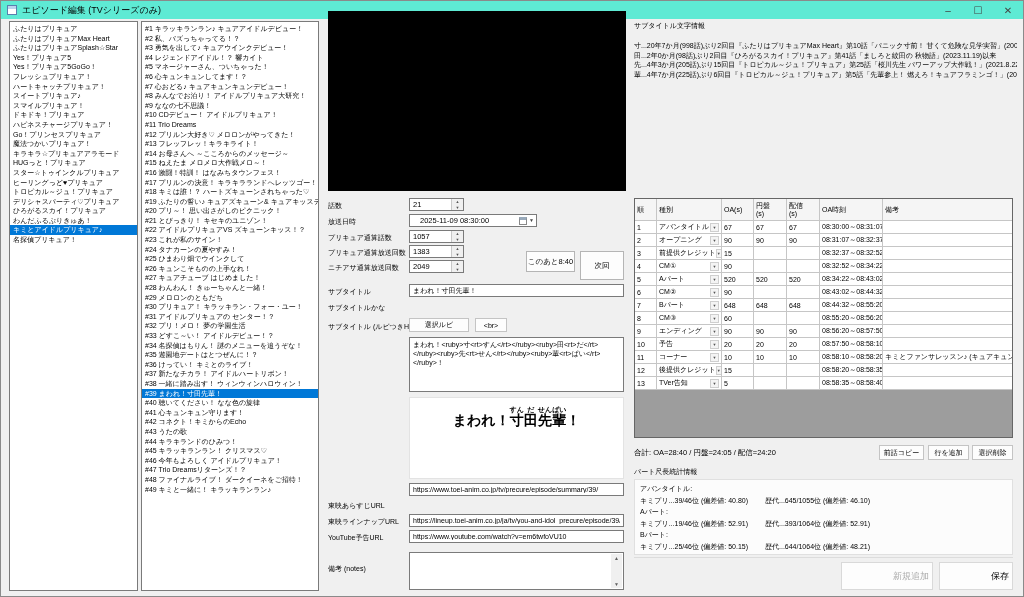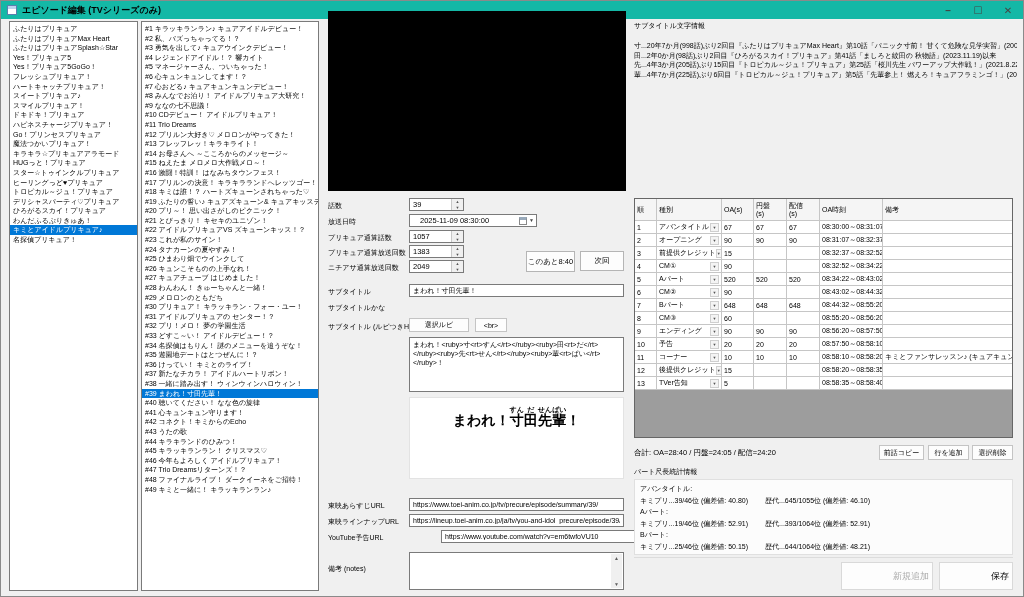--- a/index.html
+++ b/index.html
@@ -1,21 +1,21 @@
 <!DOCTYPE html>
 <html><head>
 <meta charset="utf-8">
 <style>
   * { margin:0; padding:0; box-sizing:border-box; }
   body { background:#cfcfcf; font-family:"Liberation Sans","DejaVu Sans",sans-serif; }
   .win { position:relative; width:1024px; height:597px; background:#f0f0f0;
          border:1px solid #8a8a8a; overflow:hidden; }
   
-  .titlebar { position:absolute; top:0; left:0; right:0; height:18px; background:#14b8a6;
-              display:flex; align-items:center; font-size:9px; color:#000;font-weight:bold; }
+  .titlebar { position:absolute; top:0; left:0; right:0; height:18px; background:#5eead4;
+              display:flex; align-items:center; font-size:9px; color:#000; }
   .app-icon { width:10px; height:10px; margin:0 5px 0 6px; border:1px solid #5a7fae;
               background:linear-gradient(#bcd4ee 0 3px, #fff 3px); }
   .tb-title { flex:1; white-space:nowrap; }
   .tb-btn { width:30px; height:18px; display:flex; align-items:center; justify-content:center;
             color:#444; font-size:10px; }
   
   .listbox { position:absolute; top:20px; height:570px; background:#fff;
              border:1px solid #7a7a7a; overflow:hidden; font-size:7px; padding-top:2px; }
   .listbox .item { height:9.6px; line-height:9.6px; padding:0 3px; white-space:nowrap;
                    overflow:hidden; color:#000; }
@@ -166,21 +166,21 @@
       <div class="item">#46 今年もよろしく アイドルプリキュア！</div>
       <div class="item">#47 Trio Dreamsリターンズ！？</div>
       <div class="item">#48 ファイナルライブ！ ダークイーネをご招待！</div>
       <div class="item">#49 キミと一緒に！ キラッキランラン♪</div>
     </div>
 
   <div class="video"></div>
 
   <div class="flabel" style="top:200px">話数</div>
   <div class="spinner" style="top:197px">
-    <span>39</span>
+    <span>21</span>
     <span class="spin-arrows">
         <span>▲</span>
         <span>▼</span>
       </span>
   </div>
 
   <div class="flabel" style="top:216px">放送日時</div>
   <div class="dtp">
     <span class="val">2025-11-09 08:30:00</span>
     <span class="cal-icon"></span>
@@ -208,44 +208,44 @@
   <div class="flabel" style="top:262px">ニチアサ通算放送回数</div>
   <div class="spinner" style="top:259px">
     <span>2049</span>
     <span class="spin-arrows">
         <span>▲</span>
         <span>▼</span>
       </span>
   </div>
 
   <div class="btn" style="left:525px; top:250px; width:49px; height:21px">このあと8:40</div>
-  <div class="btn" style="left:579px; top:250px; width:44px; height:20px">次回</div>
+  <div class="btn" style="left:579px; top:250px; width:44px; height:29px">次回</div>
 
   <div class="flabel" style="top:286px">サブタイトル</div>
   <input class="tbox" style="top: 283px;" value="まわれ！寸田先輩！">
 
   <div class="flabel" style="top:302px">サブタイトルかな</div>
 
   <div class="flabel" style="top:321px">サブタイトル (ルビつきHTML)</div>
   <div class="btn small" style="left:408px; top:317px; width:60px; height:14px">選択ルビ</div>
   <div class="btn small" style="left:474px; top:317px; width:32px; height:14px">&lt;br&gt;</div>
   <textarea class="tbox" style="top: 336px; height: 55px;">まわれ！&lt;ruby&gt;寸&lt;rt&gt;すん&lt;/rt&gt;&lt;/ruby&gt;&lt;ruby&gt;田&lt;rt&gt;だ&lt;/rt&gt;&lt;/ruby&gt;&lt;ruby&gt;先&lt;rt&gt;せん&lt;/rt&gt;&lt;/ruby&gt;&lt;ruby&gt;輩&lt;rt&gt;ぱい&lt;/rt&gt;&lt;/ruby&gt;！</textarea>
 
   <div class="preview">
     <div class="ruby-line" id="rubyLine"><span>まわれ！</span><ruby>寸<rt>すん</rt></ruby><ruby>田<rt>だ</rt></ruby><ruby>先<rt>せん</rt></ruby><ruby>輩<rt>ぱい</rt></ruby><span>！</span></div>
   </div>
 
   <div class="flabel" style="top:500px">東映あらすじURL</div>
-  <input class="tbox" style="top: 497px;" value="https://www.toei-anim.co.jp/tv/precure/episode/summary/39/">
+  <input class="tbox" style="top: 482px;" value="https://www.toei-anim.co.jp/tv/precure/episode/summary/39/">
 
   <div class="flabel" style="top:516px">東映ラインナップURL</div>
   <input class="tbox" style="top: 513px;" value="https://lineup.toei-anim.co.jp/ja/tv/you-and-idol_precure/episode/39/">
 
   <div class="flabel" style="top:532px">YouTube予告URL</div>
-  <input class="tbox" style="top: 529px; margin-left: 32px;" value="https://www.youtube.com/watch?v=em6twfoVU10">
+  <input class="tbox" style="top: 529px;" value="https://www.youtube.com/watch?v=em6twfoVU10">
 
   <div class="flabel" style="top:563px">備考 (notes)</div>
   <div class="tbox" style="top:551px; height:38px; padding:0">
     <div class="scrollcol">
         <span>▲</span>
         <span>▼</span>
       </div>
   </div>
 
   <div class="rp-title" style="top:20px">サブタイトル文字情報</div>

